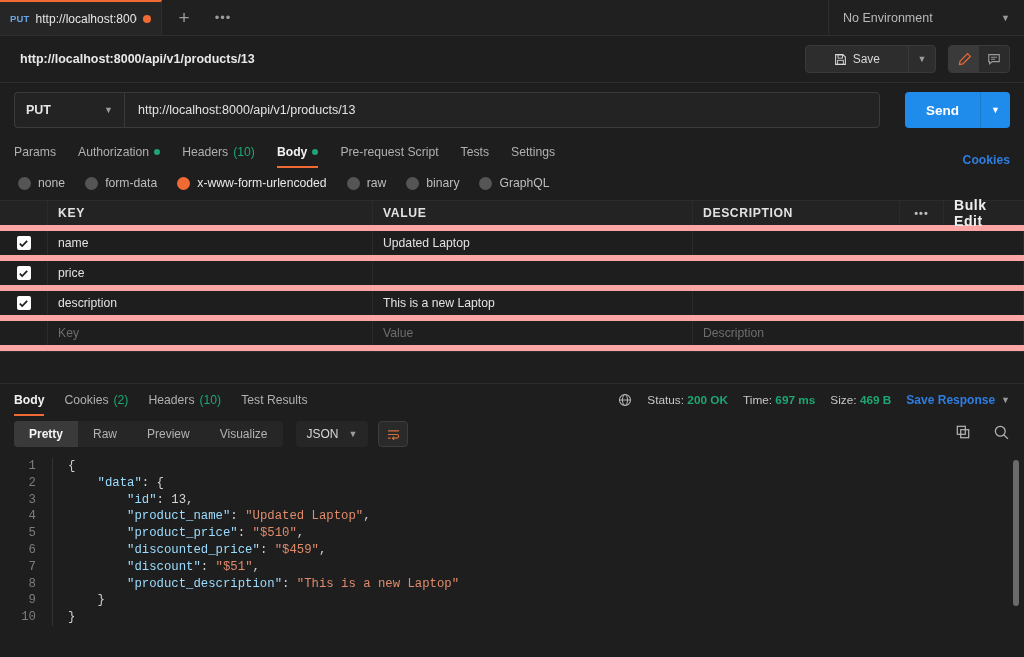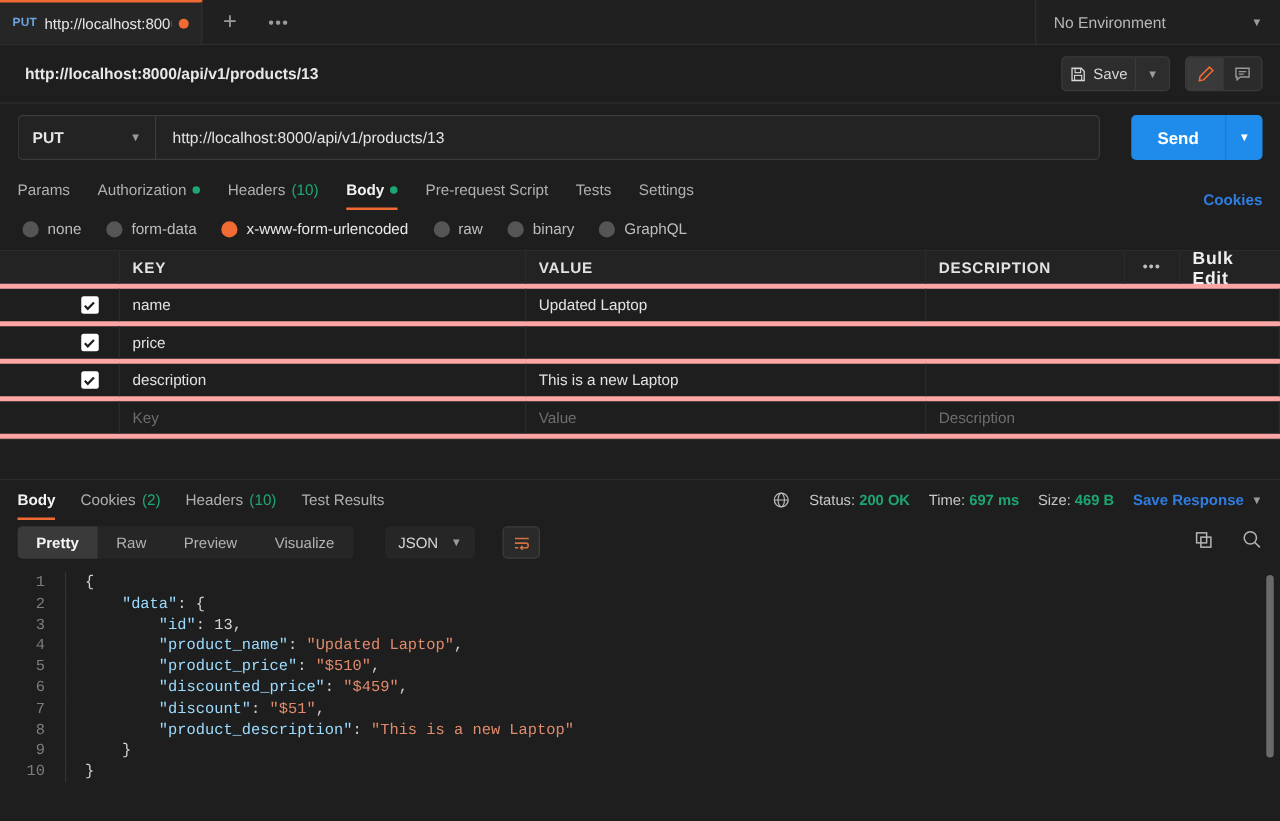--- a/index.html
+++ b/index.html
@@ -77,21 +77,21 @@
     flex: 0 0 47px;
   }
   .req-name {
     font-size: 12.5px;
     font-weight: bold;
     color: #e8e8e8;
   }
   .titlebar-right { margin-left: auto; display: flex; align-items: center; gap: 12px; }
   .save-group { display: flex; align-items: stretch; height: 28px;
     background: #2d2d2d; border: 1px solid #3a3a3a; border-radius: 4px; overflow: hidden; }
-  .save-btn { display: flex; align-items: center; gap: 6px; padding: 0 6px;
+  .save-btn { display: flex; align-items: center; gap: 6px; padding: 0 28px;
     font-size: 12px; color: #d8d8d8; }
   .save-caret { width: 27px; display: flex; align-items: center; justify-content: center;
     border-left: 1px solid #3a3a3a; }
   .icon-group { display: flex; align-items: stretch; height: 28px;
     background: #2b2b2b; border: 1px solid #3a3a3a; border-radius: 4px; overflow: hidden; }
   .icon-btn { width: 30px; display: flex; align-items: center; justify-content: center; }
   .icon-btn.active { background: #3a3a3a; }
 
   
   .urlbar {
@@ -156,21 +156,21 @@
     flex: 0 0 auto;
     border-bottom: 1px solid #2b2b2b;
   }
   .radio { display: flex; align-items: center; gap: 7px; font-size: 12.2px; color: #bdbdbd; }
   .radio .bullet { width: 13px; height: 13px; border-radius: 50%; background: #555; }
   .radio.sel .bullet { background: #f06a34; }
   .radio.sel { color: #e9e9e9; }
 
   
   .ptable { flex: 0 0 auto; border-bottom: 1px solid #2b2b2b; }
-  .prow { display: flex; height: 30px; border-bottom: 4px solid #fca5a5; padding-left: 48px; }
+  .prow { display: flex; height: 30px; border-bottom: 6px solid #fca5a5; }
   .prow.header { background: #232323; font-size: 10.5px; letter-spacing: .6px;
     color: #c9c9c9; font-weight: bold; }
   .pcell { display: flex; align-items: center; padding: 0 10px;
     border-right: 1px solid #2b2b2b; font-size: 12.2px; color: #e2e2e2; }
   .pcell.chk { width: 48px; justify-content: center; }
   .pcell.key { width: 325px; }
   .pcell.val { width: 320px; }
   .pcell.desc { flex: 1; }
   .pcell.dots { width: 44px; justify-content: center; color: #bdbdbd;
     font-size: 11px; letter-spacing: 1px; }
@@ -192,21 +192,21 @@
     height: 32px; flex: 0 0 32px;
     border-top: 1px solid #2b2b2b;
   }
   .meta { margin-left: auto; display: flex; align-items: center; gap: 15px; font-size: 11.8px; }
   .meta .label { color: #c7c7c7; margin-top: 19px; }
   .meta .okval { color: #1ea672; font-weight: bold; }
   .save-resp { color: #2f7de1; font-weight: bold; font-size: 12px;
     display: flex; align-items: center; gap: 6px; }
 
   .viewbar {
-    display: flex; align-items: center; gap: 12px;
+    display: flex; align-items: center; gap: 0;
     padding: 6px 14px 7px 14px;
     flex: 0 0 auto;
   }
   .seg { display: flex; align-items: stretch; height: 26px;
     background: #262626; border-radius: 4px; overflow: hidden; }
   .seg .item { padding: 0 15px; display: flex; align-items: center;
     font-size: 12px; color: #b3b3b3; }
   .seg .item.active { background: #3a3a3a; color: #f5f5f5; font-weight: bold; }
   .fmt-select { margin-left: 13px; height: 26px; background: #262626; border-radius: 4px;
     display: flex; align-items: center; gap: 10px; padding: 0 11px;

